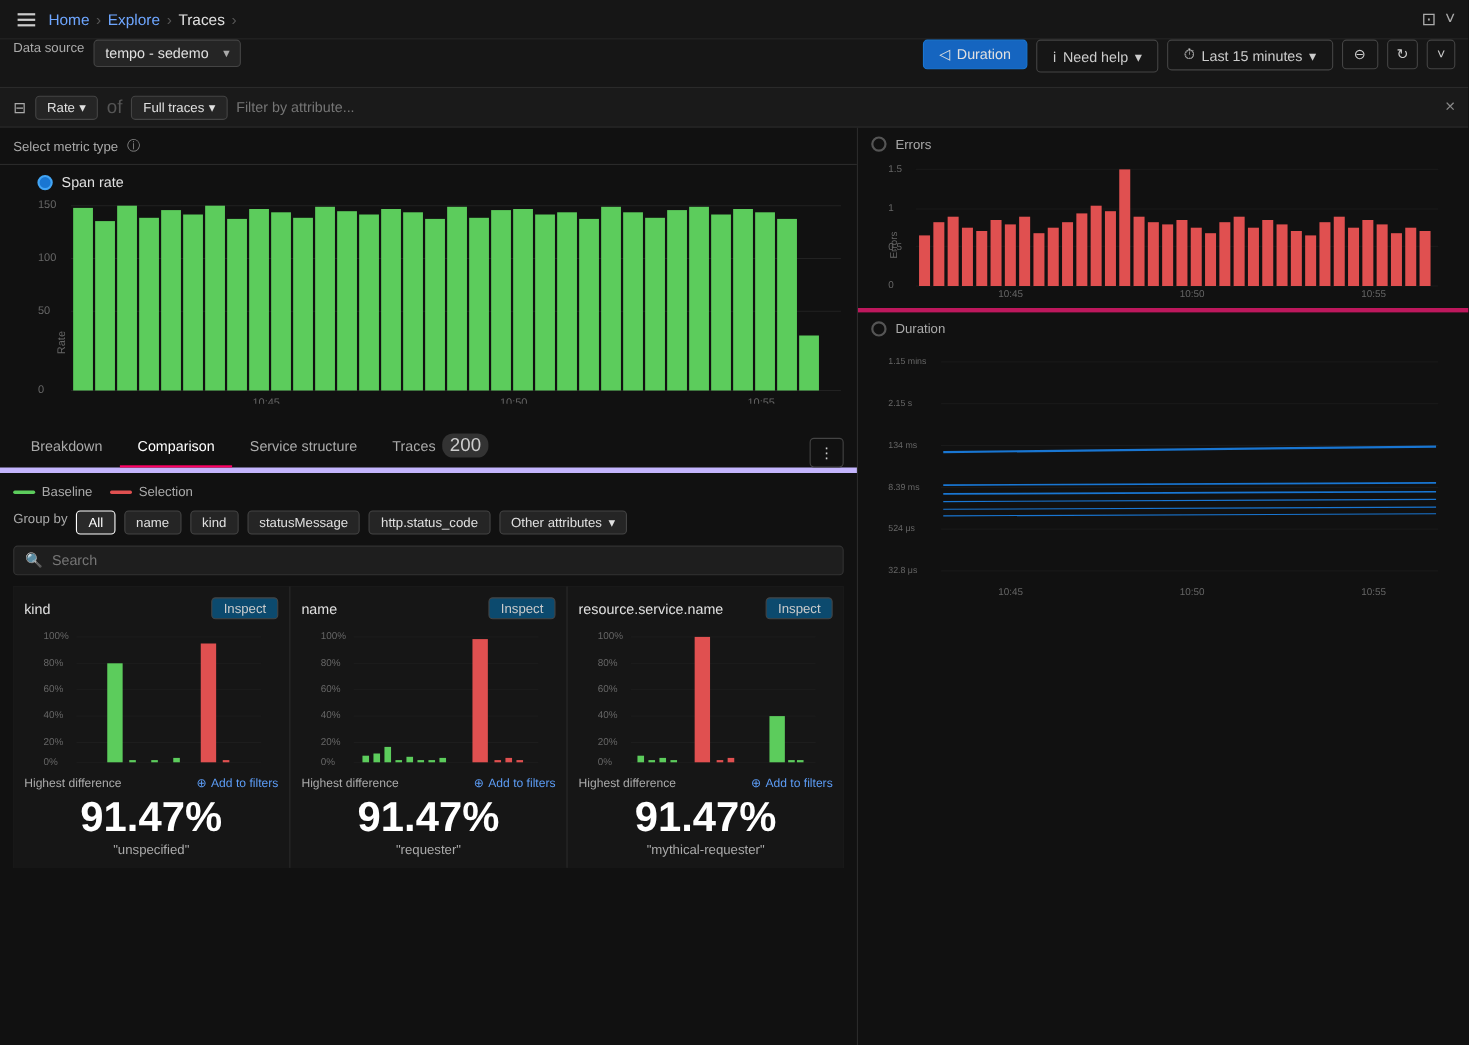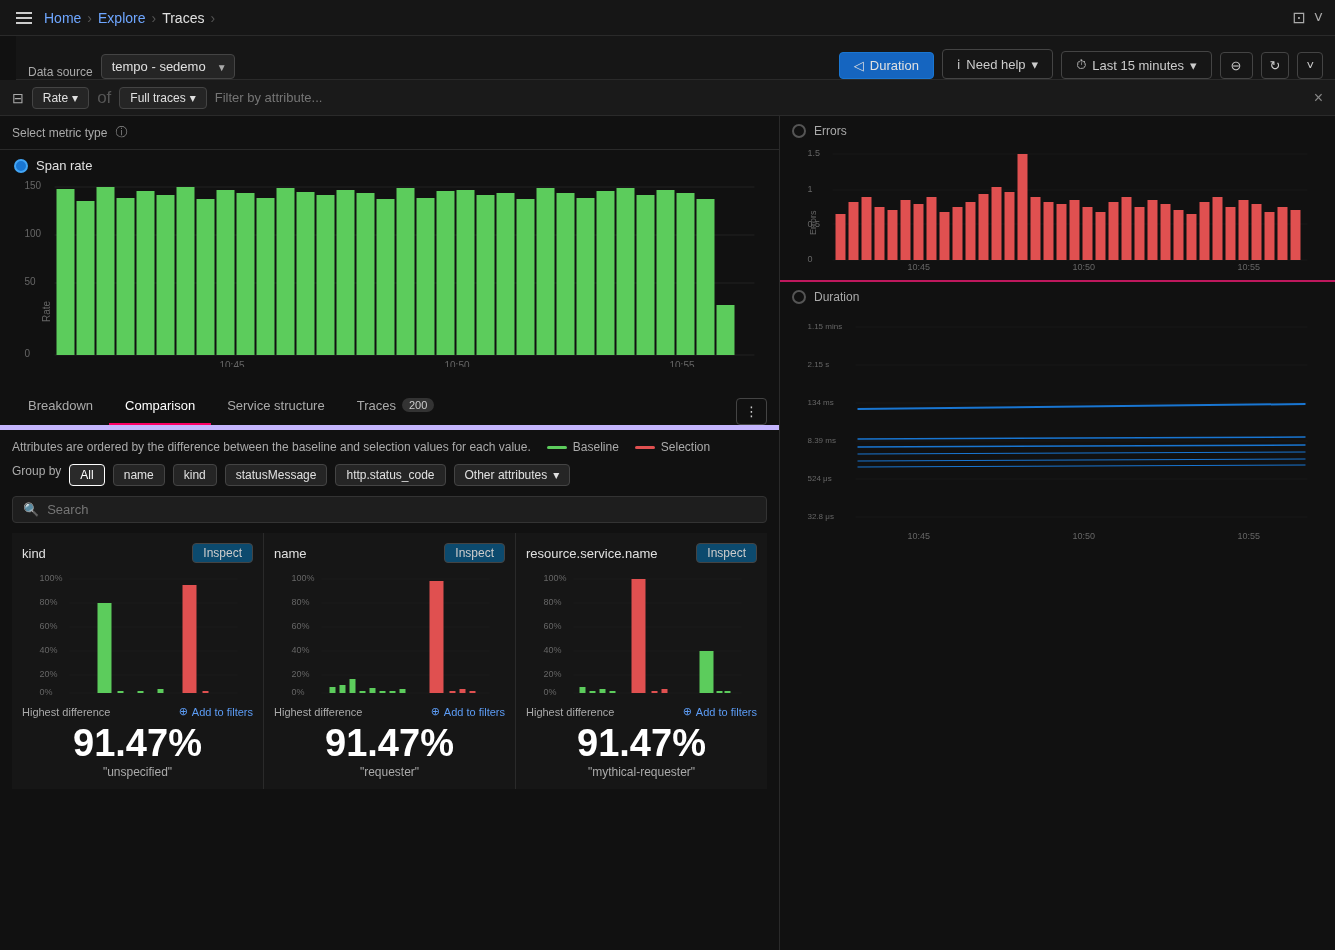--- a/index.html
+++ b/index.html
@@ -10,21 +10,21 @@
     .hamburger { display: flex; flex-direction: column; gap: 3px; cursor: pointer; padding: 4px; }
     .hamburger span { display: block; width: 16px; height: 2px; background: #ccc; }
     .breadcrumb { display: flex; align-items: center; gap: 6px; font-size: 14px; }
     .breadcrumb a { color: #6ea6ff; text-decoration: none; }
     .breadcrumb .sep { color: #555; }
     .breadcrumb .current { color: #e0e0e0; }
     .nav-right { margin-left: auto; display: flex; align-items: center; gap: 8px; }
     .monitor-icon, .chevron-icon { color: #aaa; font-size: 16px; }
     
     
-    .toolbar { display: flex; align-items: flex-end; height: 44px; background: #161616; border-bottom: 1px solid #2a2a2a; padding: 0 12px; gap: 8px; margin-left: 16px; }
+    .toolbar { display: flex; align-items: flex-start; height: 44px; background: #161616; border-bottom: 1px solid #2a2a2a; padding: 0 12px; gap: 8px; }
     .data-source-label { color: #aaa; font-size: 12px; }
     .data-source-select { background: #252525; border: 1px solid #444; border-radius: 4px; color: #e0e0e0; padding: 4px 28px 4px 10px; font-size: 13px; appearance: none; cursor: pointer; }
     .toolbar-spacer { flex: 1; }
     .btn-preview { background: #1565c0; border: 1px solid #1976d2; color: #e0e0e0; border-radius: 4px; padding: 5px 14px; font-size: 13px; cursor: pointer; display: flex; align-items: center; gap: 6px; }
     .btn-help { background: transparent; border: 1px solid #444; color: #ccc; border-radius: 4px; padding: 5px 14px; font-size: 13px; cursor: pointer; display: flex; align-items: center; gap: 6px; }
     .btn-time { background: transparent; border: 1px solid #444; color: #ccc; border-radius: 4px; padding: 5px 14px; font-size: 13px; cursor: pointer; display: flex; align-items: center; gap: 6px; }
     .btn-zoom { background: transparent; border: 1px solid #444; color: #ccc; border-radius: 4px; padding: 5px 10px; font-size: 13px; cursor: pointer; }
     .btn-refresh { background: transparent; border: 1px solid #444; color: #ccc; border-radius: 4px; padding: 5px 8px; font-size: 13px; cursor: pointer; }
     .btn-more { background: transparent; border: 1px solid #444; color: #ccc; border-radius: 4px; padding: 5px 8px; font-size: 13px; cursor: pointer; }
     
@@ -39,32 +39,32 @@
     .main { display: flex; height: calc(950px - 116px); }
     
     
     .left-panel { flex: 0 0 780px; border-right: 1px solid #2a2a2a; display: flex; flex-direction: column; }
     
     
     .metric-type-bar { padding: 8px 12px; border-bottom: 1px solid #2a2a2a; display: flex; align-items: center; gap: 8px; font-size: 12px; color: #aaa; }
     .info-icon { font-size: 12px; color: #888; }
     
     
-    .span-rate-container { padding: 8px 14px; flex: 0 0 240px; position: relative; }
+    .span-rate-container { padding: 8px 14px; flex: 0 0 240px; position: relative; margin-left: 20px; }
     .chart-radio-label { display: flex; align-items: center; gap: 8px; font-size: 13px; color: #e0e0e0; margin-bottom: 4px; }
     .radio-dot { width: 14px; height: 14px; border-radius: 50%; background: #1976d2; border: 2px solid #42a5f5; }
     .chart-area { position: relative; height: 190px; }
     .chart-svg { width: 100%; height: 100%; }
     
     
     .tabs-bar { display: flex; align-items: flex-end; border-bottom: 5px solid #c4b5fd; padding: 0 12px; height: 40px; }
     .tab { padding: 0 16px; height: 40px; display: flex; align-items: center; font-size: 13px; color: #aaa; cursor: pointer; position: relative; gap: 6px; }
     .tab.active { color: #fff; }
     .tab.active::after { content: ''; position: absolute; bottom: 0; left: 0; right: 0; height: 2px; background: #f06; }
-    .tab-badge { background: #333; color: #ccc; border-radius: 10px; padding: 1px 7px; font-size: 11px; }
+    .tab-badge { background: #333; color: #ccc; border-radius: 10px; padding: 1px 7px; font-size: 17px; }
     .tab-spacer { flex: 1; }
     .share-btn { background: transparent; border: 1px solid #444; color: #ccc; border-radius: 4px; padding: 5px 8px; cursor: pointer; }
     
     
     .comparison-content { flex: 1; overflow-y: auto; padding: 10px 12px; }
     .info-text { font-size: 12px; color: #aaa; margin-bottom: 10px; display: flex; align-items: center; gap: 16px; }
     .legend-item { display: flex; align-items: center; gap: 6px; }
     .legend-dot { width: 20px; height: 3px; border-radius: 2px; }
     .group-by-row { display: flex; align-items: flex-start; gap: 8px; margin-bottom: 10px; }
     .group-by-label { font-size: 12px; color: #aaa; }
@@ -85,21 +85,21 @@
     .card-chart { height: 130px; position: relative; text-decoration: underline; }
     .card-footer { margin-top: 6px; }
     .highest-diff-row { display: flex; align-items: center; justify-content: space-between; margin-bottom: 4px; }
     .highest-diff-label { font-size: 11px; color: #aaa; }
     .add-filter-btn { color: #5c9cf5; font-size: 11px; cursor: pointer; display: flex; align-items: center; gap: 4px; background: none; border: none; }
     .big-percent { font-size: 38px; font-weight: 600; color: #fff; text-align: center; display: block; }
     .sub-label { font-size: 12px; color: #aaa; text-align: center; display: block; }
     
     
     .right-panel { flex: 1; display: flex; flex-direction: column; }
-    .right-top { flex: 0 0 160px; border-bottom: 2px solid #be185d; position: relative; }
+    .right-top { flex: 0 0 160px; border-bottom: 4px solid #be185d; position: relative; }
     .right-bottom { flex: 1; position: relative; }
     .radio-empty { width: 14px; height: 14px; border-radius: 50%; border: 2px solid #555; background: transparent; display: inline-block; }
     
     
     .comparison-content::-webkit-scrollbar { width: 6px; }
     .comparison-content::-webkit-scrollbar-track { background: #111; }
     .comparison-content::-webkit-scrollbar-thumb { background: #333; border-radius: 3px; }
   </style>
 </head>
 <body>
@@ -259,21 +259,20 @@
       </div>
       <div class="tab-spacer"></div>
       <button class="share-btn">
         <span>⋮</span>
       </button>
     </div>
 
     <div class="comparison-content">
 
       <div class="info-text">
-        <span>Attributes are ordered by the difference between the baseline and selection values for each value.</span>
         <div class="legend-item">
           <div class="legend-dot" style="background:#5ccc5c;"></div>
           <span>Baseline</span>
         </div>
         <div class="legend-item">
           <div class="legend-dot" style="background:#e05050;"></div>
           <span>Selection</span>
         </div>
       </div>
 

